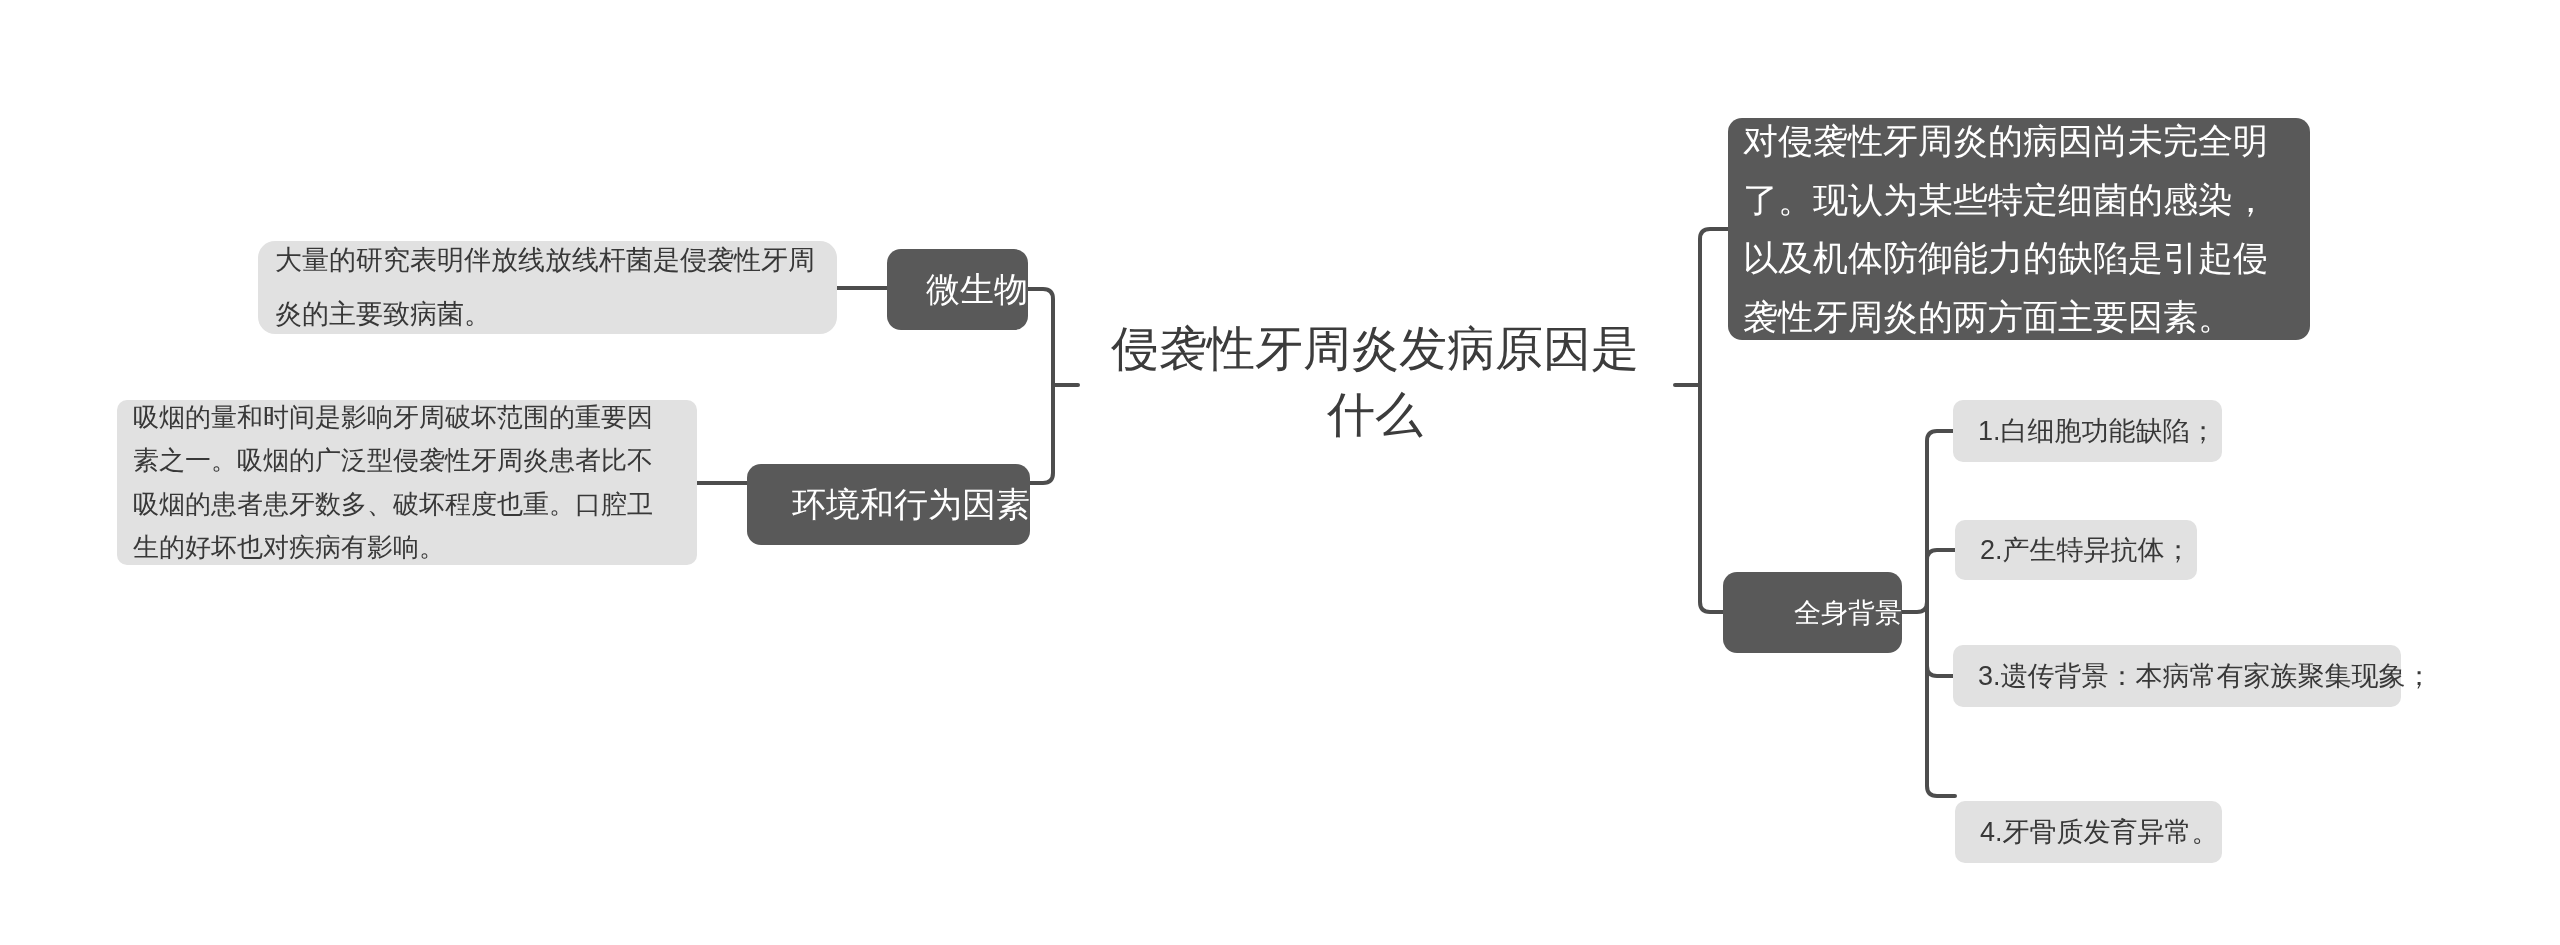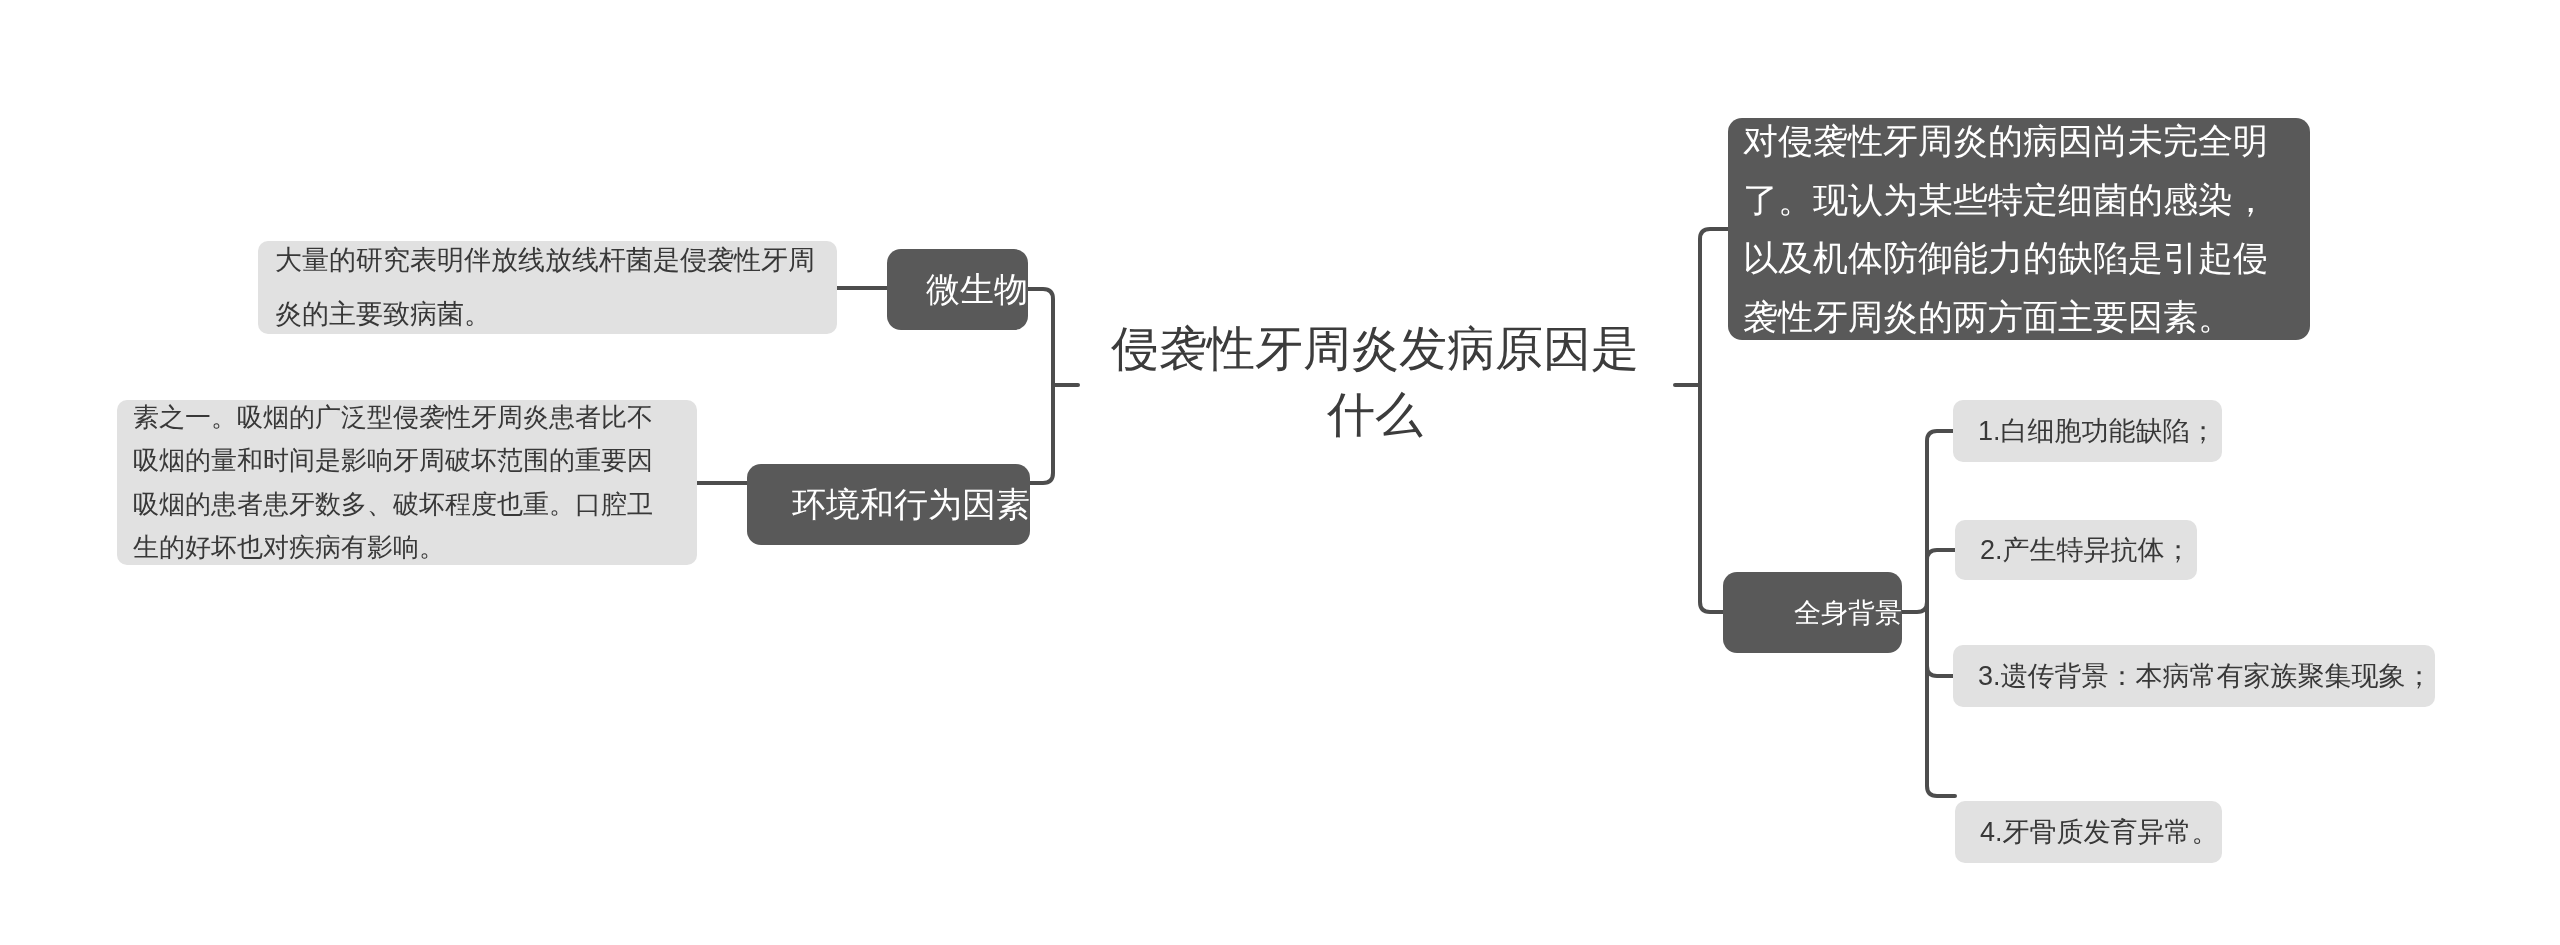--- a/index.html
+++ b/index.html
@@ -13,32 +13,32 @@
   .node { position:absolute; box-sizing:border-box; }
   .light { background:#e1e1e1; color:#383838; border-radius:10px; }
   .dark  { background:#595959; color:#ffffff; border-radius:14px; }
 
   .label-node { display:flex; align-items:center; justify-content:flex-end; white-space:nowrap; }
   .detail     { display:flex; flex-direction:column; justify-content:space-between; align-items:flex-start; }
   .ln { white-space:nowrap; }
 
   .item { display:flex; align-items:center; padding-left:25px; font-size:27px; white-space:nowrap; }
 
-  #boxA { left:258px;  top:241px; width:579px; height:93px;  padding-left:17px; font-size:27px; line-height:39px; }
+  #boxA { left:258px;  top:241px; width:579px; height:93px;  padding-left:17px; font-size:27px; line-height:39px;border-radius:17px; }
   #boxB { left:887px;  top:249px; width:141px; height:81px;  font-size:34px; }
   #boxC { left:117px;  top:400px; width:580px; height:165px; padding-left:16px; font-size:26px; line-height:35px; }
   #boxD { left:747px;  top:464px; width:283px; height:81px;  font-size:34px; }
   #titleNode { left:1075px; top:316px; width:600px; font-size:48px; line-height:66px;
                color:#3c3c3c; text-align:center; }
   #titleNode .ln { white-space:nowrap; }
   #boxE { left:1728px; top:118px; width:582px; height:222px; padding-left:15px; font-size:35px; line-height:46px; }
   #boxF { left:1723px; top:572px; width:179px; height:81px;  font-size:27px; }
   #item1 { left:1953px; top:400px; width:269px; height:62px;text-align:center; }
   #item2 { left:1955px; top:520px; width:242px; height:60px; }
-  #item3 { left:1953px; top:645px; width:482px; height:62px; }
+  #item3 { left:1953px; top:645px; width:448px; height:62px; }
   #item4 { left:1955px; top:765px; width:267px; height:62px;margin-top:36px; }
 </style>
 </head>
 <body>
 
 <div class="canvas">
 
   <svg class="connectors" viewBox="0 0 2560 945">
     <path d="M 837 288 H 887"></path>
     <path d="M 1028 289 H 1043 Q 1053 289 1053 299 V 385"></path>
@@ -56,22 +56,22 @@
 
   <div id="boxA" class="node light detail">
     <div class="ln">大量的研究表明伴放线放线杆菌是侵袭性牙周</div>
     <div class="ln">炎的主要致病菌。</div>
   </div>
   <div id="boxB" class="node dark label-node">
     <span>微生物</span>
   </div>
 
   <div id="boxC" class="node light detail">
+    <div class="ln">吸烟的量和时间是影响牙周破坏范围的重要因</div>
     <div class="ln">素之一。吸烟的广泛型侵袭性牙周炎患者比不</div>
-    <div class="ln">吸烟的量和时间是影响牙周破坏范围的重要因</div>
     <div class="ln">吸烟的患者患牙数多、破坏程度也重。口腔卫</div>
     <div class="ln">生的好坏也对疾病有影响。</div>
   </div>
   <div id="boxD" class="node dark label-node">
     <span>环境和行为因素</span>
   </div>
 
   <div id="titleNode" class="node">
     <div class="ln">侵袭性牙周炎发病原因是</div>
     <div class="ln">什么</div>

